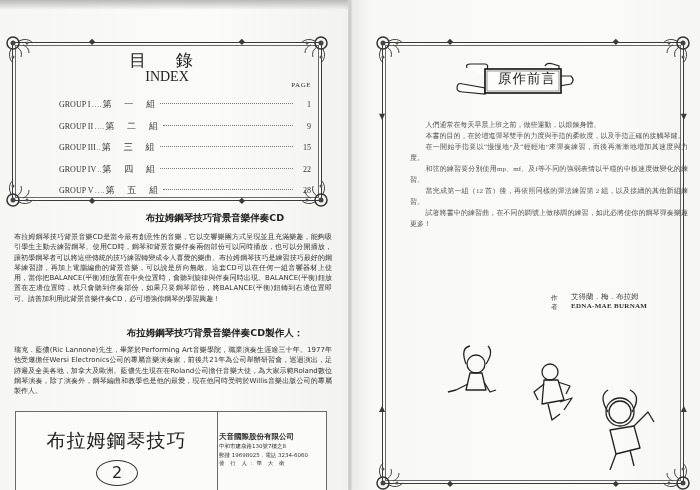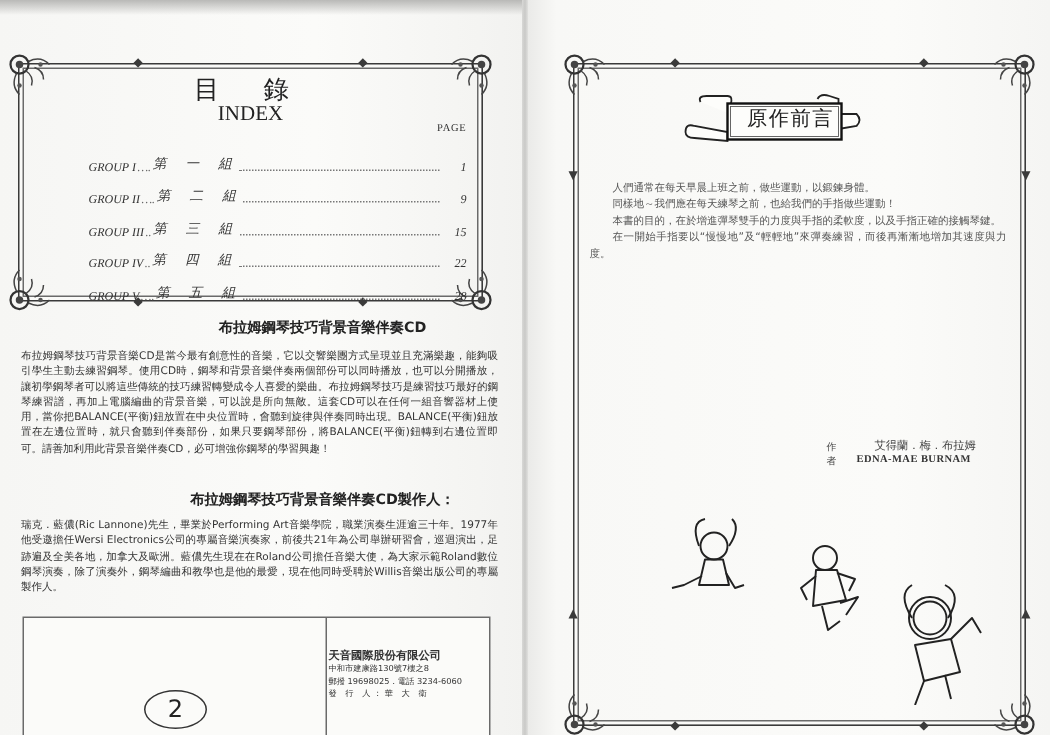--- a/index.html
+++ b/index.html
@@ -27,21 +27,21 @@
     .c-bl { left: -10px; bottom: -10px; transform: scaleY(-1); }
     .c-br { right: -10px; bottom: -10px; transform: scale(-1,-1); }
     .arrow-mark { position: absolute; font-size: 8px; color: #3a3a3a; line-height: 8px; }
 
     
     .index-title { position: absolute; left: 0; right: 0; top: 8px; text-align: center; }
     .index-title .zh { font-family: "DejaVu Sans", sans-serif; font-size: 17px; letter-spacing: 12px; line-height: 18px; color: #222; }
     .index-title .en { font-family: "Liberation Serif", serif; font-size: 14px; line-height: 15px; color: #222; }
     .page-label { position: absolute; right: 10px; top: 38px; font-family: "Liberation Serif", serif; font-size: 7px; letter-spacing: 0.5px; color: #333; }
     .toc { position: absolute; left: 46px; right: 10px; top: 51px; }
-    .toc-row { display: flex; align-items: flex-end; height: 21.5px; font-family: "Liberation Serif", serif; font-size: 8px; color: #333; font-style: italic; }
+    .toc-row { display: flex; align-items: center; height: 21.5px; font-family: "Liberation Serif", serif; font-size: 8px; color: #333; }
     .toc-row .grp { white-space: nowrap; }
     .toc-row .sep { color: #666; margin: 0 1px; }
     .toc-row .zh { font-family: "DejaVu Sans", sans-serif; font-size: 9px; letter-spacing: 5px; white-space: nowrap; }
     .toc-row .dots { flex: 1; border-bottom: 1px dotted #777; margin: 0 4px 2px 0; }
     .toc-row .pg { width: 14px; text-align: right; }
 
     
     .section-heading { position: absolute; left: 0; width: 350px; text-align: center; font-family: "DejaVu Sans", sans-serif; font-size: 9.5px; font-weight: bold; color: #222; padding-left: 40px; }
     .para { position: absolute; font-family: "DejaVu Sans", sans-serif; font-size: 7px; line-height: 10.3px; color: #333; text-align: justify; }
     .para-cd { left: 14px; top: 232px; width: 318px; }
@@ -53,25 +53,25 @@
     .book-title { position: absolute; left: 0; width: 201px; top: 16px; text-align: center; font-family: "DejaVu Sans", sans-serif; font-size: 19px; color: #222; letter-spacing: 1px; }
     .vol-oval { position: absolute; left: 80px; top: 48px; width: 40px; height: 24px; border: 1.2px solid #333; border-radius: 50%; text-align: center; font-family: "DejaVu Sans", sans-serif; font-size: 16px; line-height: 24px; color: #222; }
     .publisher { position: absolute; left: 203px; width: 107px; top: 20px; font-family: "DejaVu Sans", sans-serif; color: #333; }
     .publisher .name { font-size: 7.5px; font-weight: bold; line-height: 10px; }
     .publisher .line { font-size: 5.5px; line-height: 8.5px; }
 
     
     .banner { position: absolute; left: 455px; top: 62px; width: 120px; height: 34px; }
     .banner svg { position: absolute; left: 0; top: 0; }
     .banner-title { position: absolute; left: 487px; top: 70px; width: 80px; text-align: center; font-family: "DejaVu Sans", sans-serif; font-size: 13.5px; color: #222; letter-spacing: 1px; }
-    .para-preface { left: 393px; top: 120px; width: 278px; font-size: 7px; line-height: 11px; color: #555; }
+    .para-preface { left: 410px; top: 120px; width: 278px; font-size: 7px; line-height: 11px; color: #555; font-family: Liberation Serif, serif; }
     .para-preface p { margin: 0; text-indent: 2.2em; }
     .author-block { position: absolute; left: 551px; top: 292px; font-size: 7px; color: #444; }
     .author-label { position: absolute; left: 0; top: 2px; font-family: "DejaVu Sans", sans-serif; font-size: 6.5px; }
-    .author-zh { position: absolute; left: 20px; top: 0; white-space: nowrap; font-family: Liberation Sans, sans-serif; font-size: 7.5px; margin-left: 12px; }
+    .author-zh { position: absolute; left: 20px; top: 0; white-space: nowrap; font-family: Liberation Sans, sans-serif; font-size: 7.5px; }
     .author-en { position: absolute; left: 20px; top: 10px; white-space: nowrap; font-family: "Liberation Serif", serif; font-size: 7px; font-weight: bold; letter-spacing: 0.3px; color: #333; text-align: center; }
     .illustration { position: absolute; left: 430px; top: 330px; width: 240px; height: 140px; }
   </style>
 </head>
 <body>
 
 <div class="page page-left">
   <div class="top-shadow"></div>
 
   <div class="frame frame-index">
@@ -162,20 +162,21 @@
   </div>
 
   <div class="section-heading" style="top:212px;">布拉姆鋼琴技巧背景音樂伴奏CD</div>
   <div class="para para-cd">布拉姆鋼琴技巧背景音樂CD是當今最有創意性的音樂，它以交響樂團方式呈現並且充滿樂趣，能夠吸引學生主動去練習鋼琴。使用CD時，鋼琴和背景音樂伴奏兩個部份可以同時播放，也可以分開播放，讓初學鋼琴者可以將這些傳統的技巧練習轉變成令人喜愛的樂曲。布拉姆鋼琴技巧是練習技巧最好的鋼琴練習譜，再加上電腦編曲的背景音樂，可以說是所向無敵。這套CD可以在任何一組音響器材上使用，當你把BALANCE(平衡)鈕放置在中央位置時，會聽到旋律與伴奏同時出現。BALANCE(平衡)鈕放置在左邊位置時，就只會聽到伴奏部份，如果只要鋼琴部份，將BALANCE(平衡)鈕轉到右邊位置即可。請善加利用此背景音樂伴奏CD，必可增強你鋼琴的學習興趣！</div>
 
   <div class="section-heading" style="top:327px;">布拉姆鋼琴技巧背景音樂伴奏CD製作人：</div>
   <div class="para para-producer">瑞克．藍儂(Ric Lannone)先生，畢業於Performing Art音樂學院，職業演奏生涯逾三十年。1977年他受邀擔任Wersi Electronics公司的專屬音樂演奏家，前後共21年為公司舉辦研習會，巡迴演出，足跡遍及全美各地，加拿大及歐洲。藍儂先生現在在Roland公司擔任音樂大使，為大家示範Roland數位鋼琴演奏，除了演奏外，鋼琴編曲和教學也是他的最愛，現在他同時受聘於Willis音樂出版公司的專屬製作人。</div>
 
   <div class="bookbox">
     <div class="divider"></div>
+    <div class="book-title">布拉姆鋼琴技巧</div>
     <div class="vol-oval">2</div>
     <div class="publisher">
       <div class="name">天音國際股份有限公司</div>
       <div class="line">中和市建康路130號7樓之8</div>
       <div class="line">郵撥 19698025．電話 3234-6060</div>
       <div class="line" style="letter-spacing:2px;">發 行 人：華 大 衛</div>
     </div>
   </div>
 </div>
 
@@ -236,23 +237,25 @@
     <path d="M90 4 Q92 0 98 2 L104 4 L104 14" fill="#fdfdfb" stroke="#222" stroke-width="1.2"></path>
     <path d="M104 14 L116 14 Q120 18 116 22 L104 24" fill="#fdfdfb" stroke="#222" stroke-width="1.2"></path>
     <rect x="30" y="7" width="76" height="24" fill="#fdfdfb" stroke="#111" stroke-width="1.6"></rect>
     <rect x="32" y="9" width="72" height="20" fill="none" stroke="#555" stroke-width="0.6"></rect>
   </svg>
 </div>
 <div class="banner-title">原作前言</div>
 
 <div class="para para-preface">
   <p>人們通常在每天早晨上班之前，做些運動，以鍛鍊身體。</p>
-  <p>同樣地～我們應在每天練琴之前，也給我們的手指做些運動！</p>
   <p>本書的目的，在於增進彈琴雙手的力度與手指的柔軟度，以及手指正確的接觸琴鍵。</p>
   <p>在一開始手指要以“慢慢地”及“輕輕地”來彈奏練習，而後再漸漸地增加其速度與力度。</p>
+  <p>和弦的練習要分別使用mp、mf、及f等不同的強弱表情以平穩的中板速度做變化的練習。</p>
+  <p>當完成第一組（12 首）後，再依照同樣的彈法練習第 2 組，以及接續的其他新組練習。</p>
+  <p>試著將書中的練習曲，在不同的調號上做移調的練習，如此必將使你的鋼琴彈奏樂趣更多！</p>
 </div>
 
 <div class="author-block">
   <span class="author-label">作者</span>
   <span class="author-zh">艾得蘭．梅．布拉姆</span>
   <span class="author-en">EDNA-MAE BURNAM</span>
 </div>
 
 <div class="illustration">
   <svg width="240" height="140" viewBox="0 0 240 140" fill="none" stroke="#222" stroke-width="1.3" stroke-linejoin="round">

